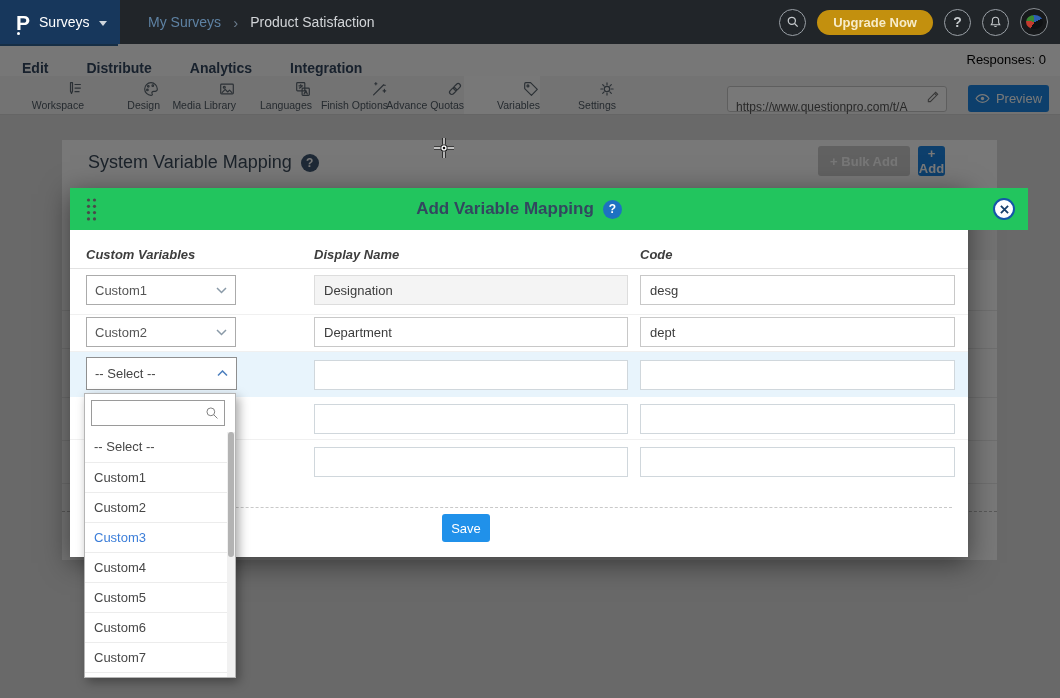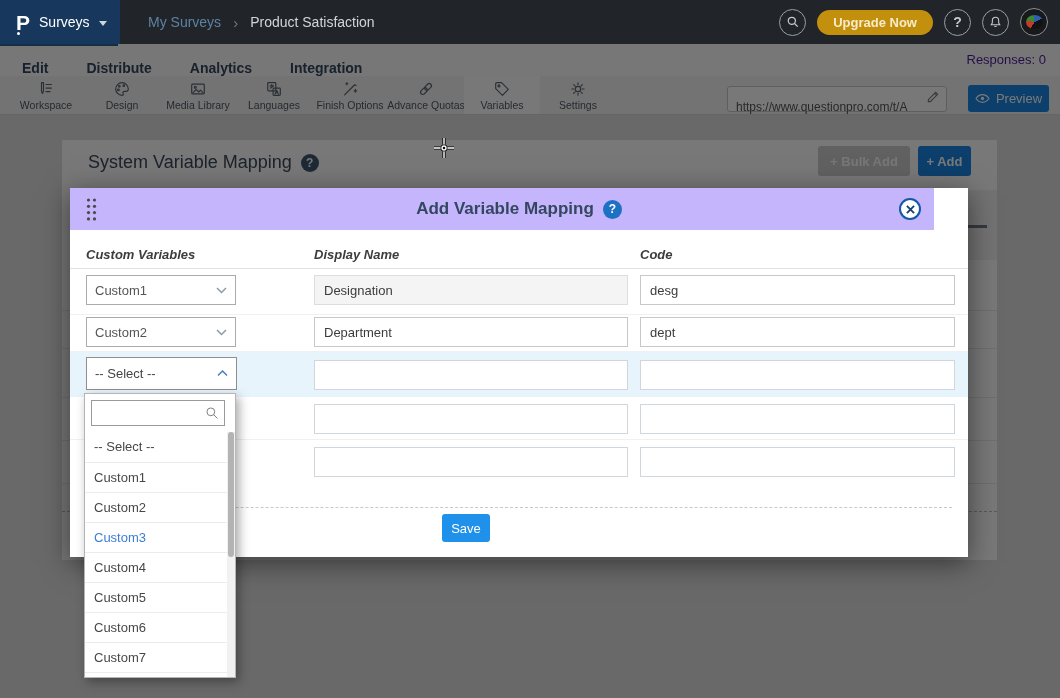--- a/index.html
+++ b/index.html
@@ -25,49 +25,49 @@
   .avatar-swirl { position:absolute; left:5px; top:6px; width:17px; height:14px; border-radius:50%;
     background:conic-gradient(from 210deg, #c43b2e 0deg 70deg, #3a8a33 70deg 140deg, #2e5fb0 140deg 215deg, #101214 215deg 360deg); }
 
   
   .dim { position:absolute; top:44px; left:0; width:1060px; height:654px; background:#e0e0e0; filter:brightness(0.47); z-index:1; }
   .nav { position:absolute; top:0; left:0; width:1060px; height:32px; background:#fdfdfd; }
   .nav-strip { position:absolute; top:0; left:0; width:118px; height:2px; background:#2e6293; }
   .nav-tabs { position:absolute; left:14px; top:0; height:32px; display:flex; align-items:flex-end; gap:38px;margin-left:8px; }
   .nav-tab { font-size:14px; font-weight:600; color:#33475f; cursor:pointer; }
   .nav-tab.active { text-decoration:underline; text-underline-offset:4px; }
-  .nav-resp { position:absolute; right:14px; top:8px; font-size:13px; color:#4c1d95; }
+  .nav-resp { position:absolute; right:14px; top:8px; font-size:13px; color:#000000; }
 
   .toolbar { position:absolute; top:32px; left:0; width:1060px; height:39px; background:#f4f4f4; border-bottom:1px solid #d6d6d6; }
   .tb-items { display:flex; height:100%; padding-left:8px; }
-  .tb-item { width:76px; height:100%; display:flex; flex-direction:column; align-items:center; justify-content:center; gap:1px; color:#56616b; cursor:pointer; }
+  .tb-item { width:76px; height:100%; display:flex; flex-direction:column; align-items:flex-end; justify-content:center; gap:1px; color:#56616b; cursor:pointer; }
   .tb-item.active { background:#ffffff; }
   .tb-item svg { width:18px; height:18px; stroke:#5b6670; fill:none; stroke-width:1.3; stroke-linecap:round; stroke-linejoin:round; }
   .tb-label { font-size:10.5px; color:#4f5a64; white-space:nowrap; }
   .url-box { position:absolute; left:727px; top:10px; width:220px; height:26px; border:1px solid #c9c9c9; border-radius:3px; background:#fff; display:flex; align-items:center; }
   .url-input { flex:1; border:none; outline:none; font-size:12px; color:#555; padding:0 4px 0 8px; background:transparent; width:170px;margin-top:16px; }
   .url-pencil svg { width:14px; height:14px; stroke:#777; fill:none; stroke-width:1.4; margin-right:6px; }
   .preview-btn { position:absolute; left:968px; top:9px; width:81px; height:27px; background:#1b87e6; border:none; border-radius:3px; color:#fff; font-size:13px; display:flex; align-items:center; justify-content:center; gap:6px; cursor:pointer; }
   .preview-btn svg { width:15px; height:11px; stroke:#fff; fill:none; stroke-width:1.3; }
 
   .page-body { position:absolute; top:71px; left:0; width:1060px; height:583px; background:#e0e0e0; }
   .card { position:absolute; left:62px; top:25px; width:935px; height:420px; background:#ffffff; }
   .card-title-row { position:absolute; left:26px; top:12px; display:flex; align-items:center; gap:9px; }
   .card-title { font-size:18px; font-weight:500; color:#3b4a5a; }
   .help-badge { width:18px; height:18px; border-radius:50%; background:#3f5872; color:#fff; font-size:12px; font-weight:bold; display:flex; align-items:center; justify-content:center; cursor:pointer; }
   .bulk-add { position:absolute; left:756px; top:6px; width:92px; height:30px; background:#cfcfcf; border:none; border-radius:3px; color:#fdfdfd; font-size:13px; font-weight:600; cursor:pointer; }
-  .add-btn { position:absolute; left:856px; top:6px; width:53px; height:30px; background:#1b87e6; border:none; border-radius:3px; color:#fff; font-size:13px; font-weight:600; cursor:pointer; }
+  .add-btn { position:absolute; left:856px; top:6px; width:27px; height:30px; background:#1b87e6; border:none; border-radius:3px; color:#fff; font-size:13px; font-weight:600; cursor:pointer; }
   .bg-block { position:absolute; left:640px; top:50px; width:295px; height:70px; background:#f2f2f2; }
   .bg-minibar { position:absolute; right:10px; top:35px; width:20px; height:3px; background:#707a84; }
   .bg-line { position:absolute; left:0; width:935px; border-top:1px solid #e9e9e9; }
   .bg-dashed { position:absolute; left:0; top:371px; width:935px; border-top:1px dashed #bdbdbd; }
 
   
   .modal { position:absolute; left:70px; top:188px; width:898px; height:369px; background:#fff; box-shadow:0 6px 26px rgba(0,0,0,0.5); z-index:10; }
-  .modal-head { position:absolute; top:0; left:0; width:864px; height:42px; background:#c4b5fd; }
+  .modal-head { position:absolute; top:0; left:0; width:958px; height:42px; background:#22c55e; }
   .drag-handle { position:absolute; left:16px; top:9px; cursor:grab; }
   .modal-title-wrap { position:absolute; top:0; left:0; width:898px; height:42px; display:flex; align-items:center; justify-content:center; gap:9px; }
   .modal-title { font-size:17px; font-weight:bold; color:#33475f; }
   .modal-help { width:19px; height:19px; border-radius:50%; background:#1d71c2; color:#fff; font-size:12px; font-weight:bold; display:flex; align-items:center; justify-content:center; cursor:pointer; }
   .modal-close { position:absolute; right:13px; top:10px; width:22px; height:22px; border:2px solid #1456a8; border-radius:50%; background:#fff; display:flex; align-items:center; justify-content:center; cursor:pointer; }
   .modal-close svg { width:9px; height:9px; stroke:#173f6b; stroke-width:2; }
 
   .col-head { position:absolute; top:59px; font-size:13px; font-weight:bold; color:#3d3d3d;font-style:italic; }
   .head-border { position:absolute; top:80px; left:0; width:898px; border-top:1px solid #e2e2e2; }
   .m-row { position:absolute; left:0; width:898px; border-bottom:1px solid #f0f0f0; }

